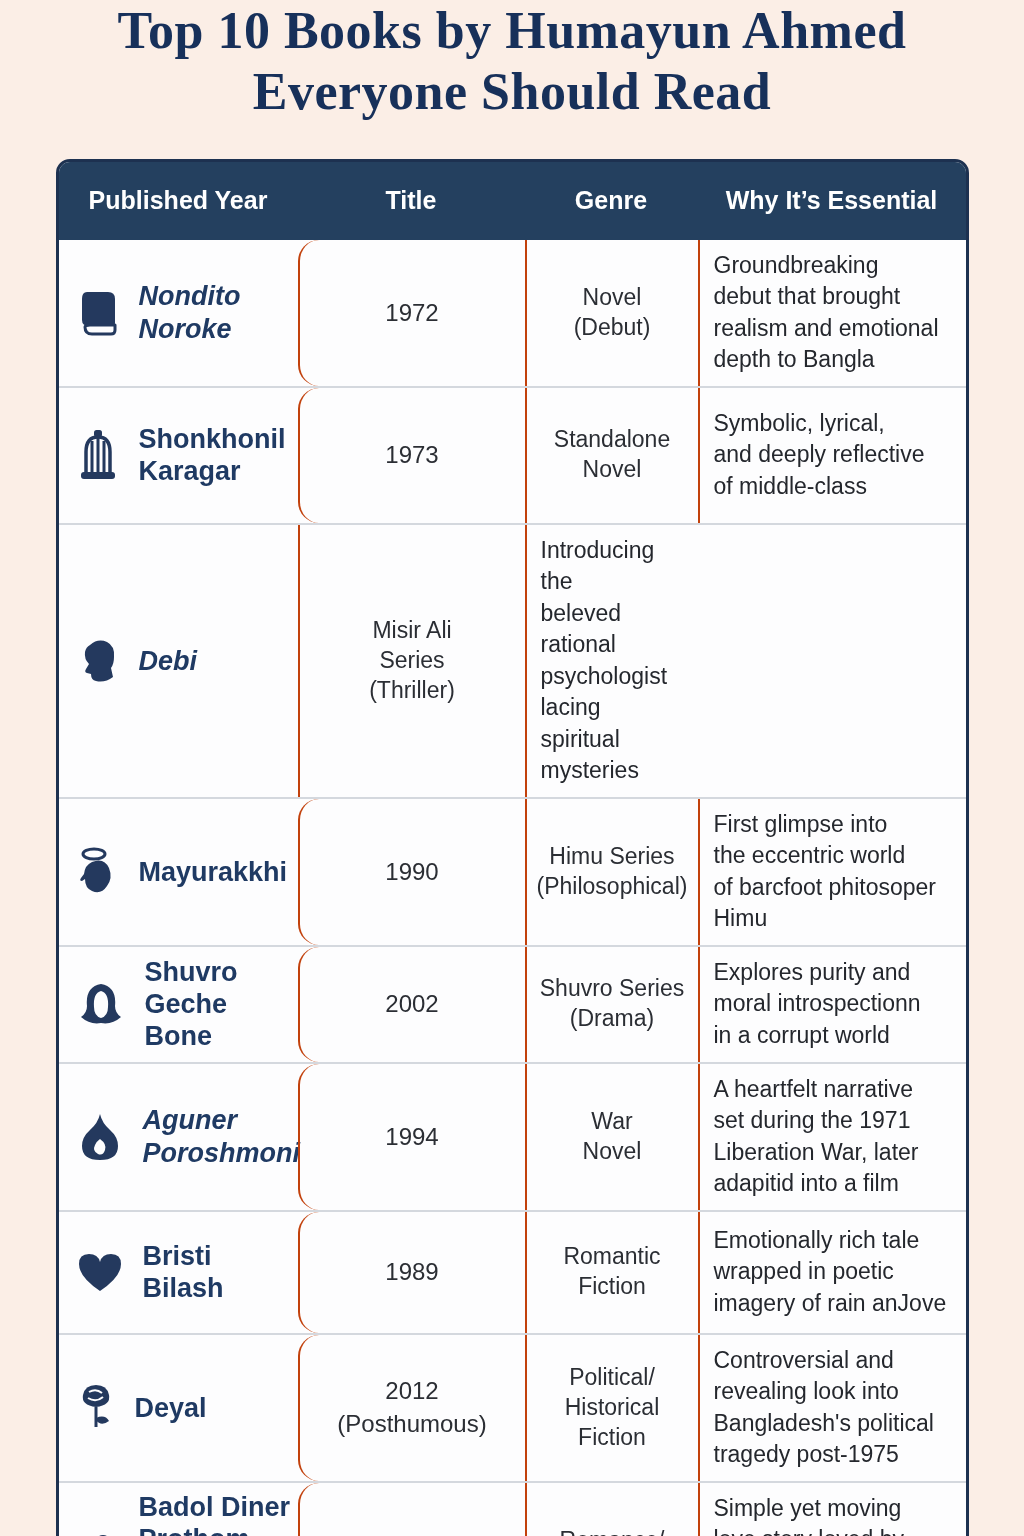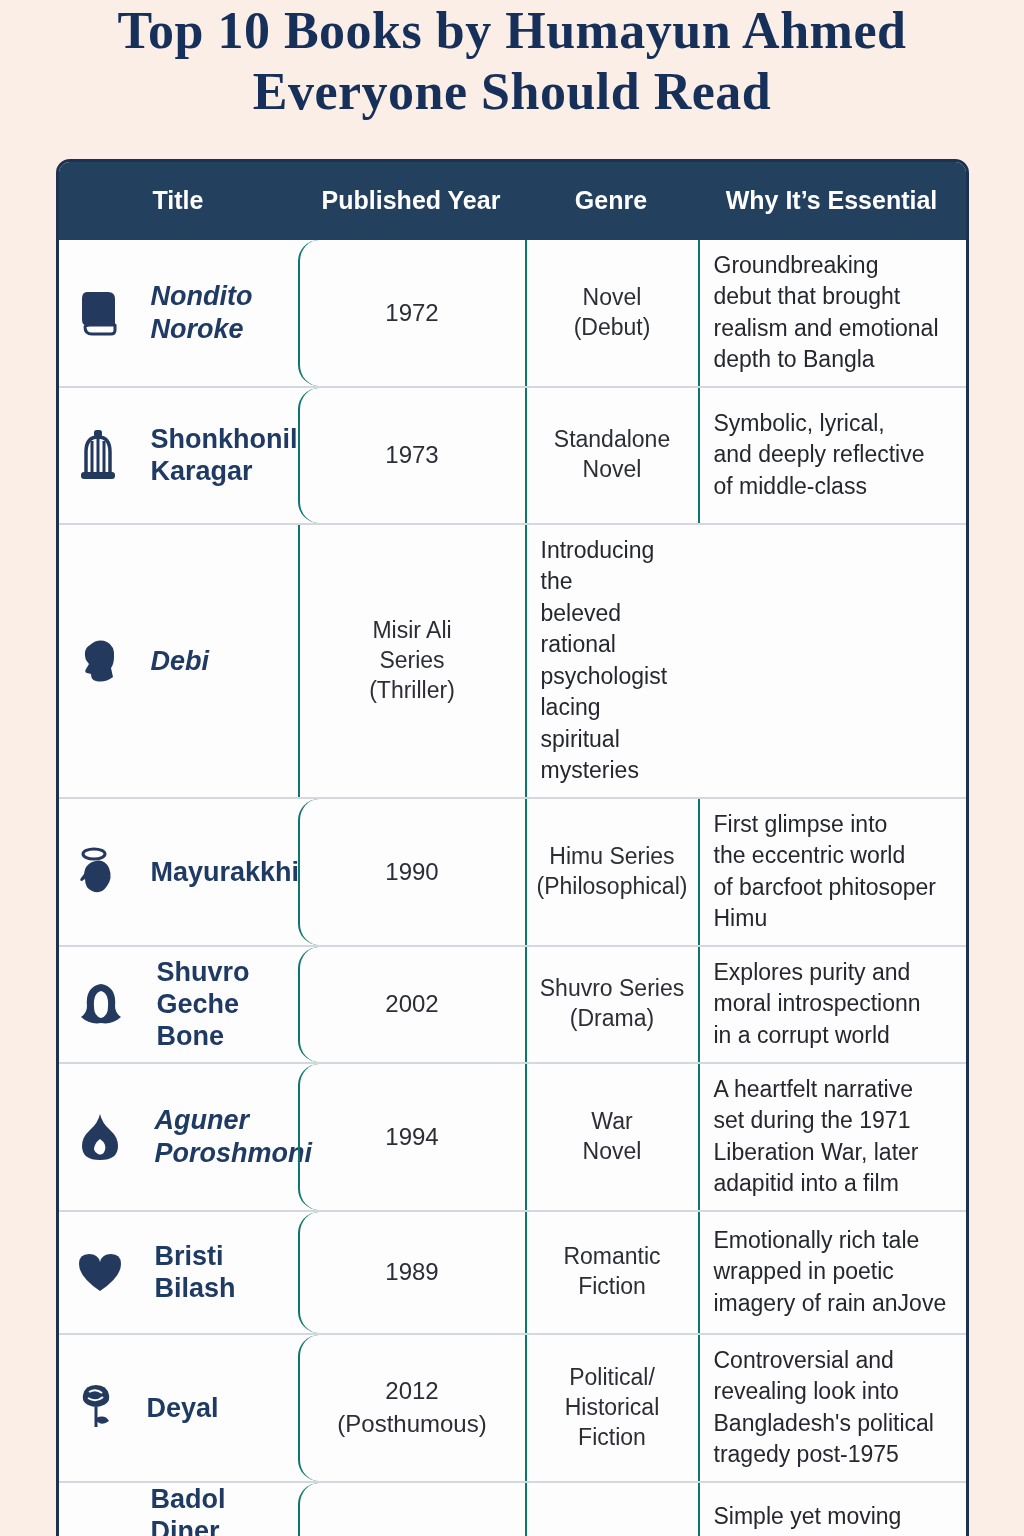--- a/index.html
+++ b/index.html
@@ -48,27 +48,27 @@
 
   .tr {
     display: grid;
     grid-template-columns: 239px 227px 173px 1fr;
     border-top: 2px solid #d4d8de;
     background: #fdfdfe;
     box-sizing: border-box;
   }
   .tr:first-child { border-top: none; }
 
-  .td { box-sizing: border-box; border-left: 2px solid #0f766e; }
+  .td { box-sizing: border-box; border-left: 2px solid #c2410c; }
   .td:first-child { border-left: none; }
 
   .td-title {
     display: flex;
     align-items: center;
-    gap: 32px;
+    gap: 20px;
     padding-left: 18px;
     padding-right: 6px;
   }
   .book-icon-box { flex: 0 0 auto; display: flex; align-items: center; }
   .book-icon-box svg { display: block; }
   .book-title {
     font-weight: 700;
     font-size: 27px;
     line-height: 1.2;
     color: #1f3a63;
@@ -100,22 +100,22 @@
 </head>
 <body>
 
 <div class="page">
 
   <h1 class="main-title">Top 10 Books by Humayun Ahmed
 Everyone Should Read</h1>
 
   <div class="books-table">
     <div class="thead">
+      <div class="th">Published Year</div>
       <div class="th">Title</div>
-      <div class="th">Published Year</div>
       <div class="th">Genre</div>
       <div class="th">Why It’s Essential</div>
     </div>
     <div class="tbody" id="tbody">
   <div class="tr" style="min-height: 139px;">
     <div class="td td-title">
       <span class="book-icon-box">
               <svg width="42" height="46" viewBox="0 0 42 46">
                 <path d="M10 2h21q7 0 7 7v24q0 3-3 3H12q-7 0-7-6V9q0-7 5-7z" fill="#24395e"></path>
                 <path d="M8 37q0 7 7 7h19q4 0 4-4v-5H13q-5 0-5 2z" fill="#fdfdfe" stroke="#24395e" stroke-width="3" stroke-linejoin="round"></path>

